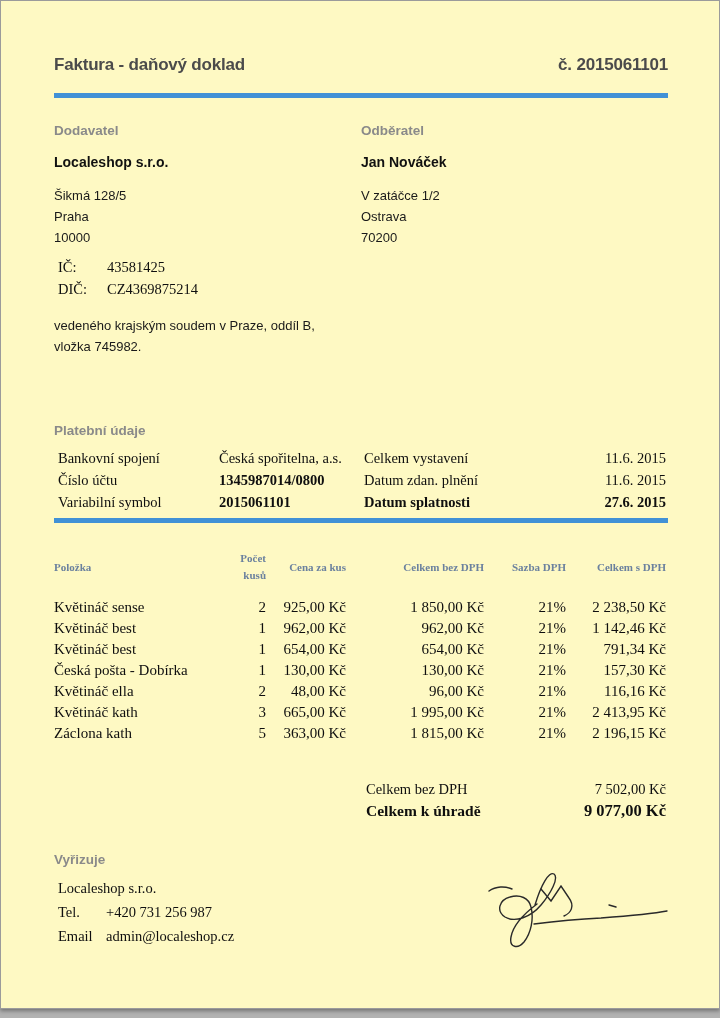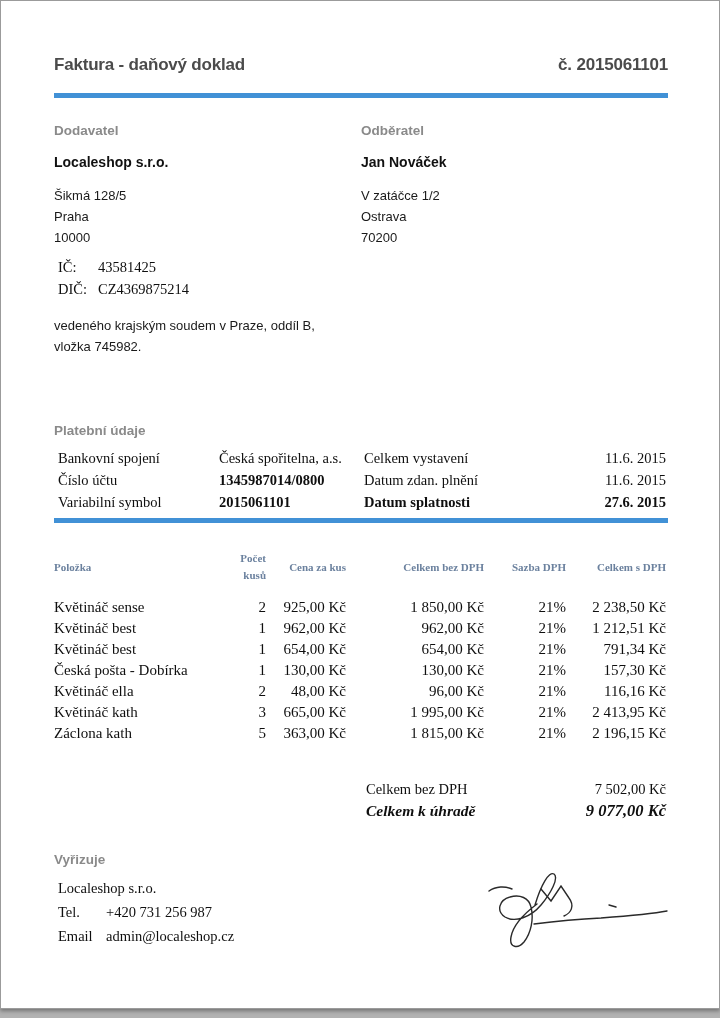--- a/index.html
+++ b/index.html
@@ -4,21 +4,21 @@
 <style>
   html,body{margin:0;padding:0;}
   body{
     width:720px;height:1018px;position:relative;
     background:#b2b2b2;
     font-family:"Liberation Sans",sans-serif;
     -webkit-font-smoothing:antialiased;
   }
   .page{
     position:absolute;left:0;top:0;width:718px;height:1007px;
-    background:#ffffff;border:1px solid #9b9b9b;
+    background:#fef9c3;border:1px solid #9b9b9b;
     box-shadow:0 2px 4px rgba(0,0,0,.35);
     overflow:hidden;
   }
   
   .doc-header{
     position:absolute;left:53px;top:54px;width:614px;
     display:flex;justify-content:space-between;align-items:baseline;
     font-weight:bold;font-size:17px;color:#4b4b4b;letter-spacing:-0.2px;
   }
   .rule{position:absolute;left:53px;width:614px;height:5px;background:#4191d6;}
@@ -32,21 +32,21 @@
   .party{position:absolute;top:122px;width:280px;}
   .party-supplier{left:53px;}
   .party-customer{left:360px;}
   .party-name{font-weight:bold;font-size:14px;color:#111;margin-top:16px;}
   .party-address{font-size:13px;color:#1a1a1a;line-height:21px;margin-top:15px;}
 
   .serif{font-family:"Liberation Serif",serif;color:#0f0f0f;}
 
   
   .icdic{position:absolute;left:57px;top:255px;font-size:14.5px;line-height:22px;}
-  .icdic .row{display:flex;}
+  .icdic .row{display:flex;gap:9px;}
   .icdic .lbl{width:40px;}
 
   .registration{
     position:absolute;left:53px;top:314px;
     font-size:13px;color:#1a1a1a;line-height:21px;
   }
 
   
   .pay-heading{position:absolute;left:53px;top:422px;}
   .pay-left{position:absolute;left:57px;top:446px;font-size:14.5px;line-height:22px;}
@@ -61,21 +61,21 @@
   .tbl-grid{display:grid;grid-template-columns:175px 37px 80px 138px 82px 100px;}
   .tbl-head{align-items:center;font-weight:bold;font-size:11px;line-height:17px;color:#6b819e;}
   .tbl-head .cell,.tbl-row .cell{text-align:right;white-space:nowrap;}
   .tbl-head .cell.first,.tbl-row .cell.first{text-align:left;}
   .tbl-body{margin-top:13px;font-size:15px;line-height:21px;}
   .qty-head span{display:block;}
 
   
   .totals{position:absolute;left:365px;top:777px;width:300px;font-size:14.5px;line-height:22px;}
   .totals .row{display:flex;justify-content:space-between;}
-  .totals .row.grand{font-weight:bold;font-size:15.5px;font-style:italic;}
+  .totals .row.grand{font-weight:bold;font-size:15.5px;}
   .totals .row.grand .val{font-size:16.5px;}
 
   
   .issuer-heading{position:absolute;left:53px;top:851px;text-align:right;}
   .issuer{position:absolute;left:57px;top:875px;font-size:14.5px;line-height:24px;}
   .issuer .row{display:flex;}
   .issuer .lbl{width:48px;}
 
   .signature{position:absolute;left:478px;top:860px;}
 </style>
@@ -180,21 +180,21 @@
         <div class="cell">1 850,00 Kč</div>
         <div class="cell">21%</div>
         <div class="cell">2 238,50 Kč</div>
       </div>
       <div class="tbl-grid tbl-row">
         <div class="cell first">Květináč best</div>
         <div class="cell">1</div>
         <div class="cell">962,00 Kč</div>
         <div class="cell">962,00 Kč</div>
         <div class="cell">21%</div>
-        <div class="cell">1 212,51 Kč</div>
+        <div class="cell">1 142,46 Kč</div>
       </div>
       <div class="tbl-grid tbl-row">
         <div class="cell first">Květináč best</div>
         <div class="cell">1</div>
         <div class="cell">654,00 Kč</div>
         <div class="cell">654,00 Kč</div>
         <div class="cell">21%</div>
         <div class="cell">791,34 Kč</div>
       </div>
       <div class="tbl-grid tbl-row">

